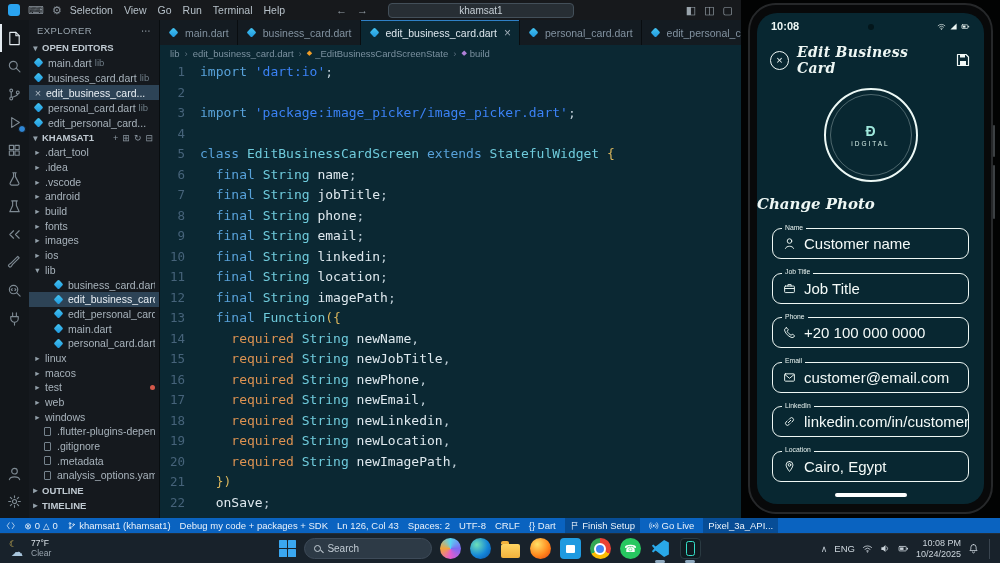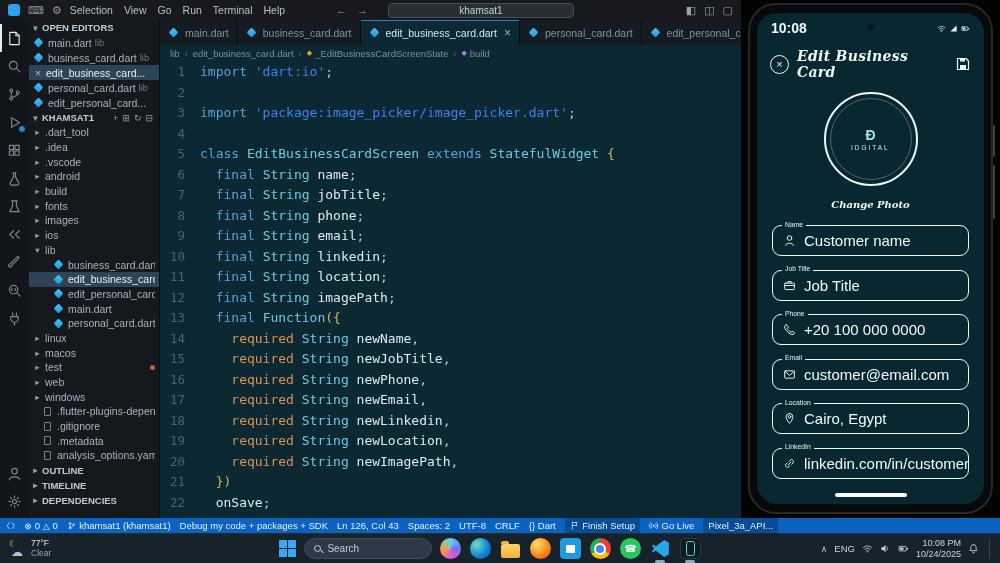--- a/index.html
+++ b/index.html
@@ -65,34 +65,34 @@
 .tk-i{color:#dfe9ef;}
 .tk-b{color:#d9b55c;}
 .tk-p{color:#bccbd4;}
 
 .emulator{width:259px;background:#020303;position:relative;flex:none;}
 .phone{position:absolute;left:7px;top:3px;width:245px;height:511px;background:#08090a;border:2px solid #26282a;border-radius:28px;padding:8px 7px;}
 .side-btn{position:absolute;right:-4px;width:2.5px;background:#3c4043;border-radius:1px;}
 .vol1{top:120px;height:32px;}
 .vol2{top:160px;height:54px;}
 .phscreen{width:100%;height:100%;background:#082731;border-radius:20px;position:relative;overflow:hidden;color:#eef7f4;}
-.ph-status{display:flex;align-items:center;justify-content:space-between;padding:7px 14px 0;font-size:14px;font-weight:bold;}
+.ph-status{display:flex;align-items:center;justify-content:space-between;padding:7px 14px 0;font-size:11px;font-weight:bold;}
 .ph-status-icons{display:flex;gap:3px;align-items:center;}
 .ph-status-icons .svgi{width:9px;height:9px;}
 .ph-appbar{display:flex;align-items:center;gap:8px;padding:12px 13px 4px;}
 .ph-close{width:19px;height:19px;border:1.6px solid #f0f8f6;border-radius:50%;display:flex;align-items:center;justify-content:center;font-size:11px;color:#f0f8f6;flex:none;}
 .ph-title{flex:1;font-family:"DejaVu Serif","Liberation Serif",serif;font-style:italic;font-weight:bold;font-size:14px;letter-spacing:.3px;}
 .ph-save{width:16px;height:16px;color:#f0f8f6;flex:none;}
 .ph-save .svgi{width:16px;height:16px;}
 .ph-logo-wrap{display:flex;justify-content:center;margin-top:8px;}
 .ph-logo{width:94px;height:94px;border:2.5px solid #ecf8f5;border-radius:50%;display:flex;flex-direction:column;align-items:center;justify-content:center;position:relative;}
 .ph-logo::after{content:"";position:absolute;inset:4px;border:1px solid rgba(236,248,245,.3);border-radius:50%;}
 .logo-mark{font-size:14px;font-weight:bold;color:#9fe8dc;}
 .logo-text{font-size:6.5px;letter-spacing:2px;color:#d5efe9;margin-top:1px;}
-.ph-caption{text-align:center;margin-top:13px;font-family:"DejaVu Serif","Liberation Serif",serif;font-style:italic;font-weight:bold;font-size:10px;}
+.ph-caption{text-align:left;margin-top:13px;font-family:"DejaVu Serif","Liberation Serif",serif;font-style:italic;font-weight:bold;font-size:15px;}
 .ph-fields{margin:15px 15px 0;display:flex;flex-direction:column;gap:13.5px;}
 .pfield{position:relative;height:31px;border:1.4px solid #eef7f4;border-radius:9px;display:flex;align-items:center;gap:8px;padding:0 10px;}
 .plabel{position:absolute;top:-5.5px;left:9px;background:#082731;padding:0 3px;font-size:6.8px;color:#e9f4f1;}
 .picon{width:13px;height:13px;color:#e9f4f1;flex:none;}
 .pvalue{font-size:15px;color:#f4faf8;white-space:nowrap;}
 .ph-home{position:absolute;bottom:7px;left:50%;transform:translateX(-50%);width:72px;height:4px;border-radius:2px;background:#fff;}
 .ph-cam{position:absolute;top:11px;left:50%;transform:translateX(-50%);width:6px;height:6px;border-radius:50%;background:#03161b;}
 
 .statusbar{height:15px;background:#0a63c0;display:flex;align-items:center;color:#e8f1fa;font-size:9.5px;padding:0 6px;gap:9px;flex:none;}
 .sb-item{display:inline-flex;align-items:center;gap:3px;white-space:nowrap;}
@@ -259,20 +259,24 @@
               </div><div class="ab-item">
                 <span class="svgi">
                   <svg viewBox="0 0 16 16">
                     <circle cx="8" cy="8" r="2.2"></circle>
                     <path d="M8 1.8v2M8 12.2v2M1.8 8h2M12.2 8h2M3.6 3.6L5 5M11 11l1.4 1.4M12.4 3.6L11 5M5 11l-1.4 1.4"></path>
                   </svg>
                 </span>
               </div></div>
         </div>
         <div class="sidebar">
+          <div class="sidebar-title">
+            <span>EXPLORER</span>
+            <span>⋯</span>
+          </div>
           <div class="section-head">
             <span class="chev">▾</span>
             <span>OPEN EDITORS</span>
           </div>
           <div id="open-editors" style="display:contents"><div class="row">
                 <span class="dart-ico"></span>
                 <span class="lbl">main.dart</span>
                 <span class="desc">lib</span>
               </div><div class="row">
                 <span class="dart-ico"></span>
@@ -588,37 +592,37 @@
                 <span class="plabel">Email</span>
                 <span class="svgi picon">
                   <svg viewBox="0 0 16 16">
                     <rect x="2" y="3.5" width="12" height="9" rx="1"></rect>
                     <path d="M2.4 4.4L8 9l5.6-4.6"></path>
                   </svg>
                 </span>
                 <span class="pvalue">customer@email.com</span>
               </div>
               <div class="pfield">
+                <span class="plabel">LinkedIn</span>
+                <span class="svgi picon">
+                  <svg viewBox="0 0 16 16">
+                    <path d="M6.5 9.5l3-3M5.2 7.2L3.8 8.6a2.4 2.4 0 003.4 3.4l1.4-1.4M10.8 8.8l1.4-1.4a2.4 2.4 0 00-3.4-3.4L7.4 5.4"></path>
+                  </svg>
+                </span>
+                <span class="pvalue">linkedin.com/in/customer</span>
+              </div>
+              <div class="pfield">
                 <span class="plabel">Location</span>
                 <span class="svgi picon">
                   <svg viewBox="0 0 16 16">
                     <path d="M8 1.8a4.2 4.2 0 014.2 4.2C12.2 9 8 14.2 8 14.2S3.8 9 3.8 6A4.2 4.2 0 018 1.8z"></path>
                     <circle cx="8" cy="6" r="1.6"></circle>
                   </svg>
                 </span>
                 <span class="pvalue">Cairo, Egypt</span>
-              </div>
-              <div class="pfield">
-                <span class="plabel">LinkedIn</span>
-                <span class="svgi picon">
-                  <svg viewBox="0 0 16 16">
-                    <path d="M6.5 9.5l3-3M5.2 7.2L3.8 8.6a2.4 2.4 0 003.4 3.4l1.4-1.4M10.8 8.8l1.4-1.4a2.4 2.4 0 00-3.4-3.4L7.4 5.4"></path>
-                  </svg>
-                </span>
-                <span class="pvalue">linkedin.com/in/customer</span>
               </div>
             </div>
           <div class="ph-home"></div>
         </div>
       </div>
     </div>
   </div>
 
   <div class="statusbar">
     <span class="sb-item" id="sb-remote">

